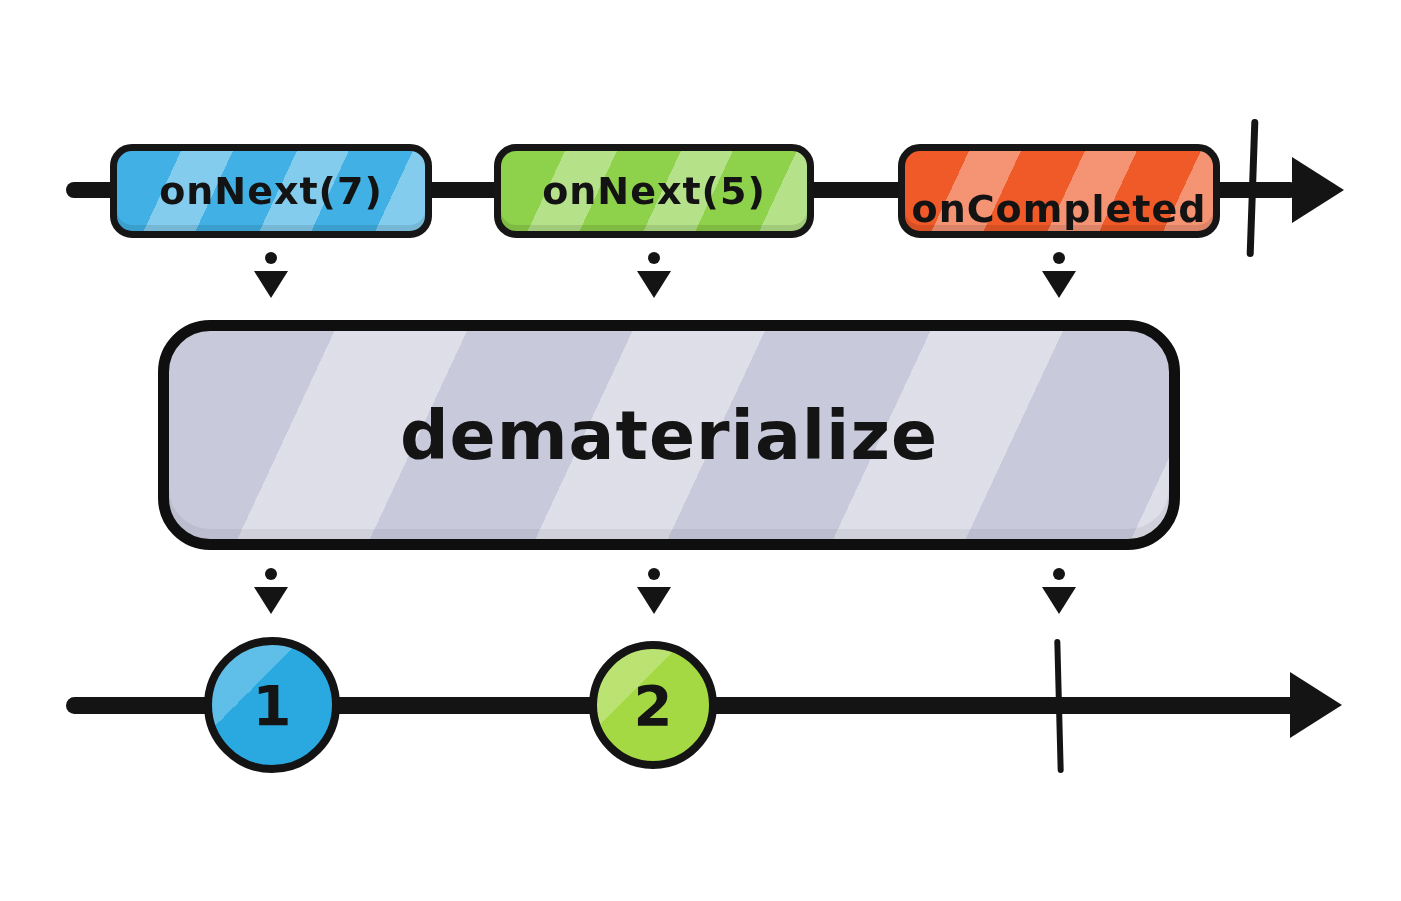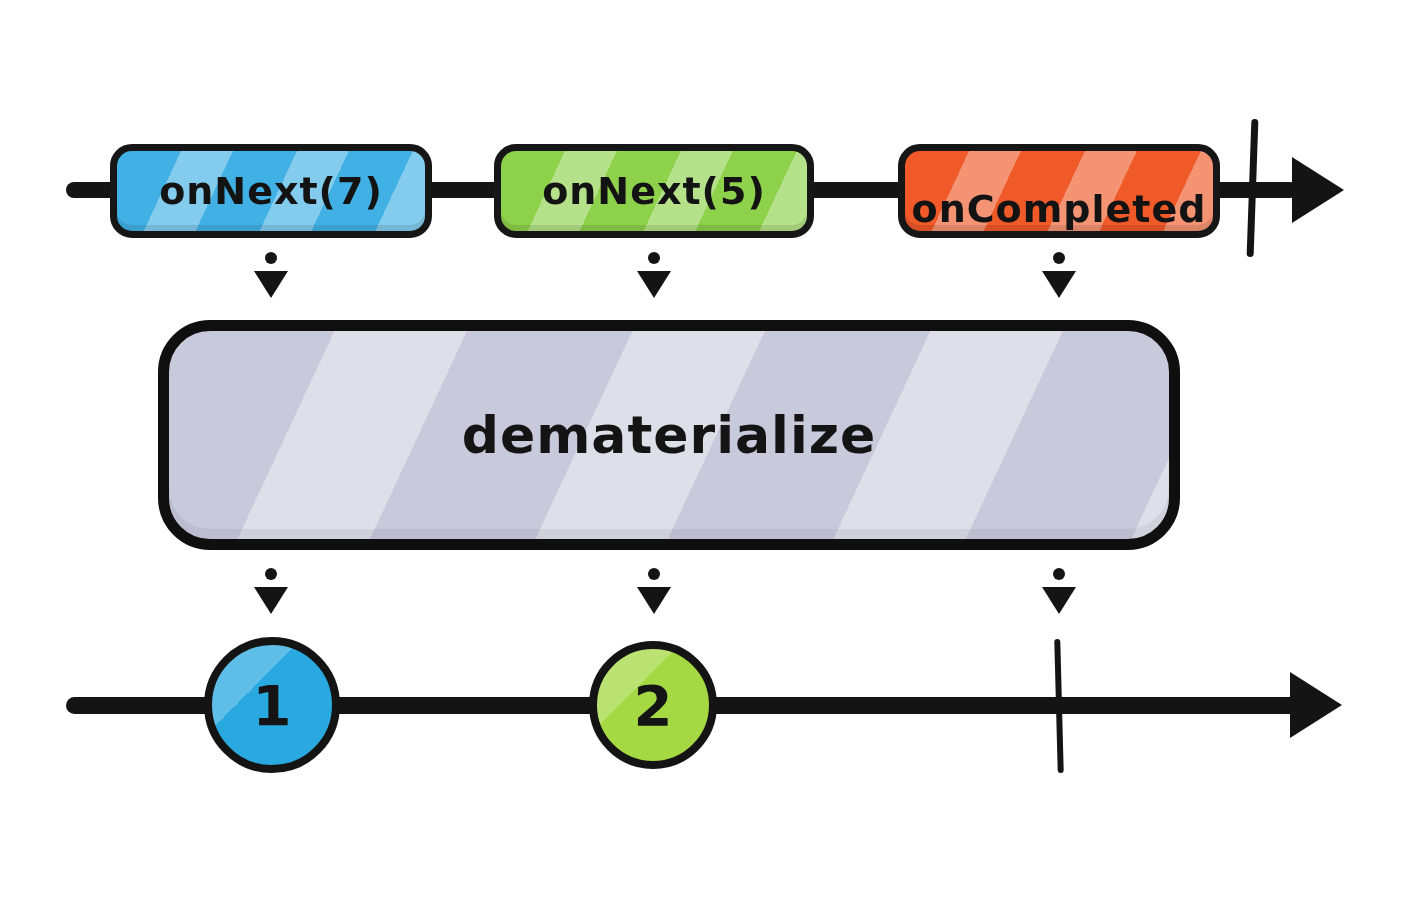--- a/index.html
+++ b/index.html
@@ -80,21 +80,21 @@
     border-radius: 52px;
     display: flex;
     align-items: center;
     justify-content: center;
     background-image: repeating-linear-gradient(115deg,
       rgba(255,255,255,0) 0 150px,
       rgba(255,255,255,0.40) 150px 270px);
     box-shadow: inset 0 -10px 0 rgba(0,0,0,0.06);
   }
   .op .lbl {
-    font-size: 52px;
+    font-size: 68px;
     font-weight: bold;
     color: #141414;
     letter-spacing: 1px;
   }
   
   .marble {
     position: absolute;
     border: 8px solid #141414;
     border-radius: 50%;
     display: flex;

